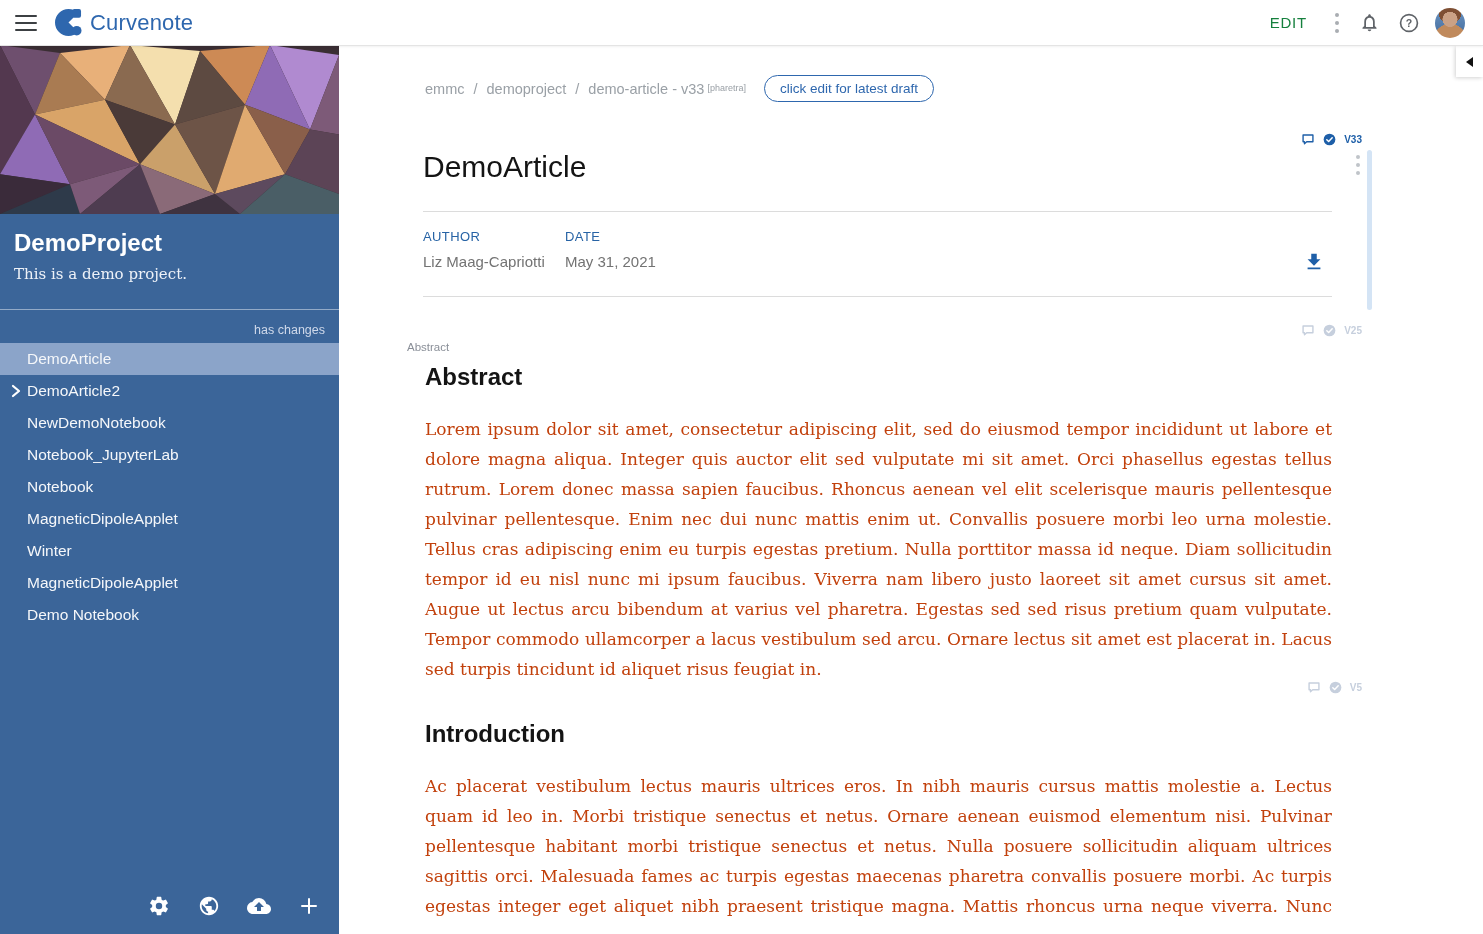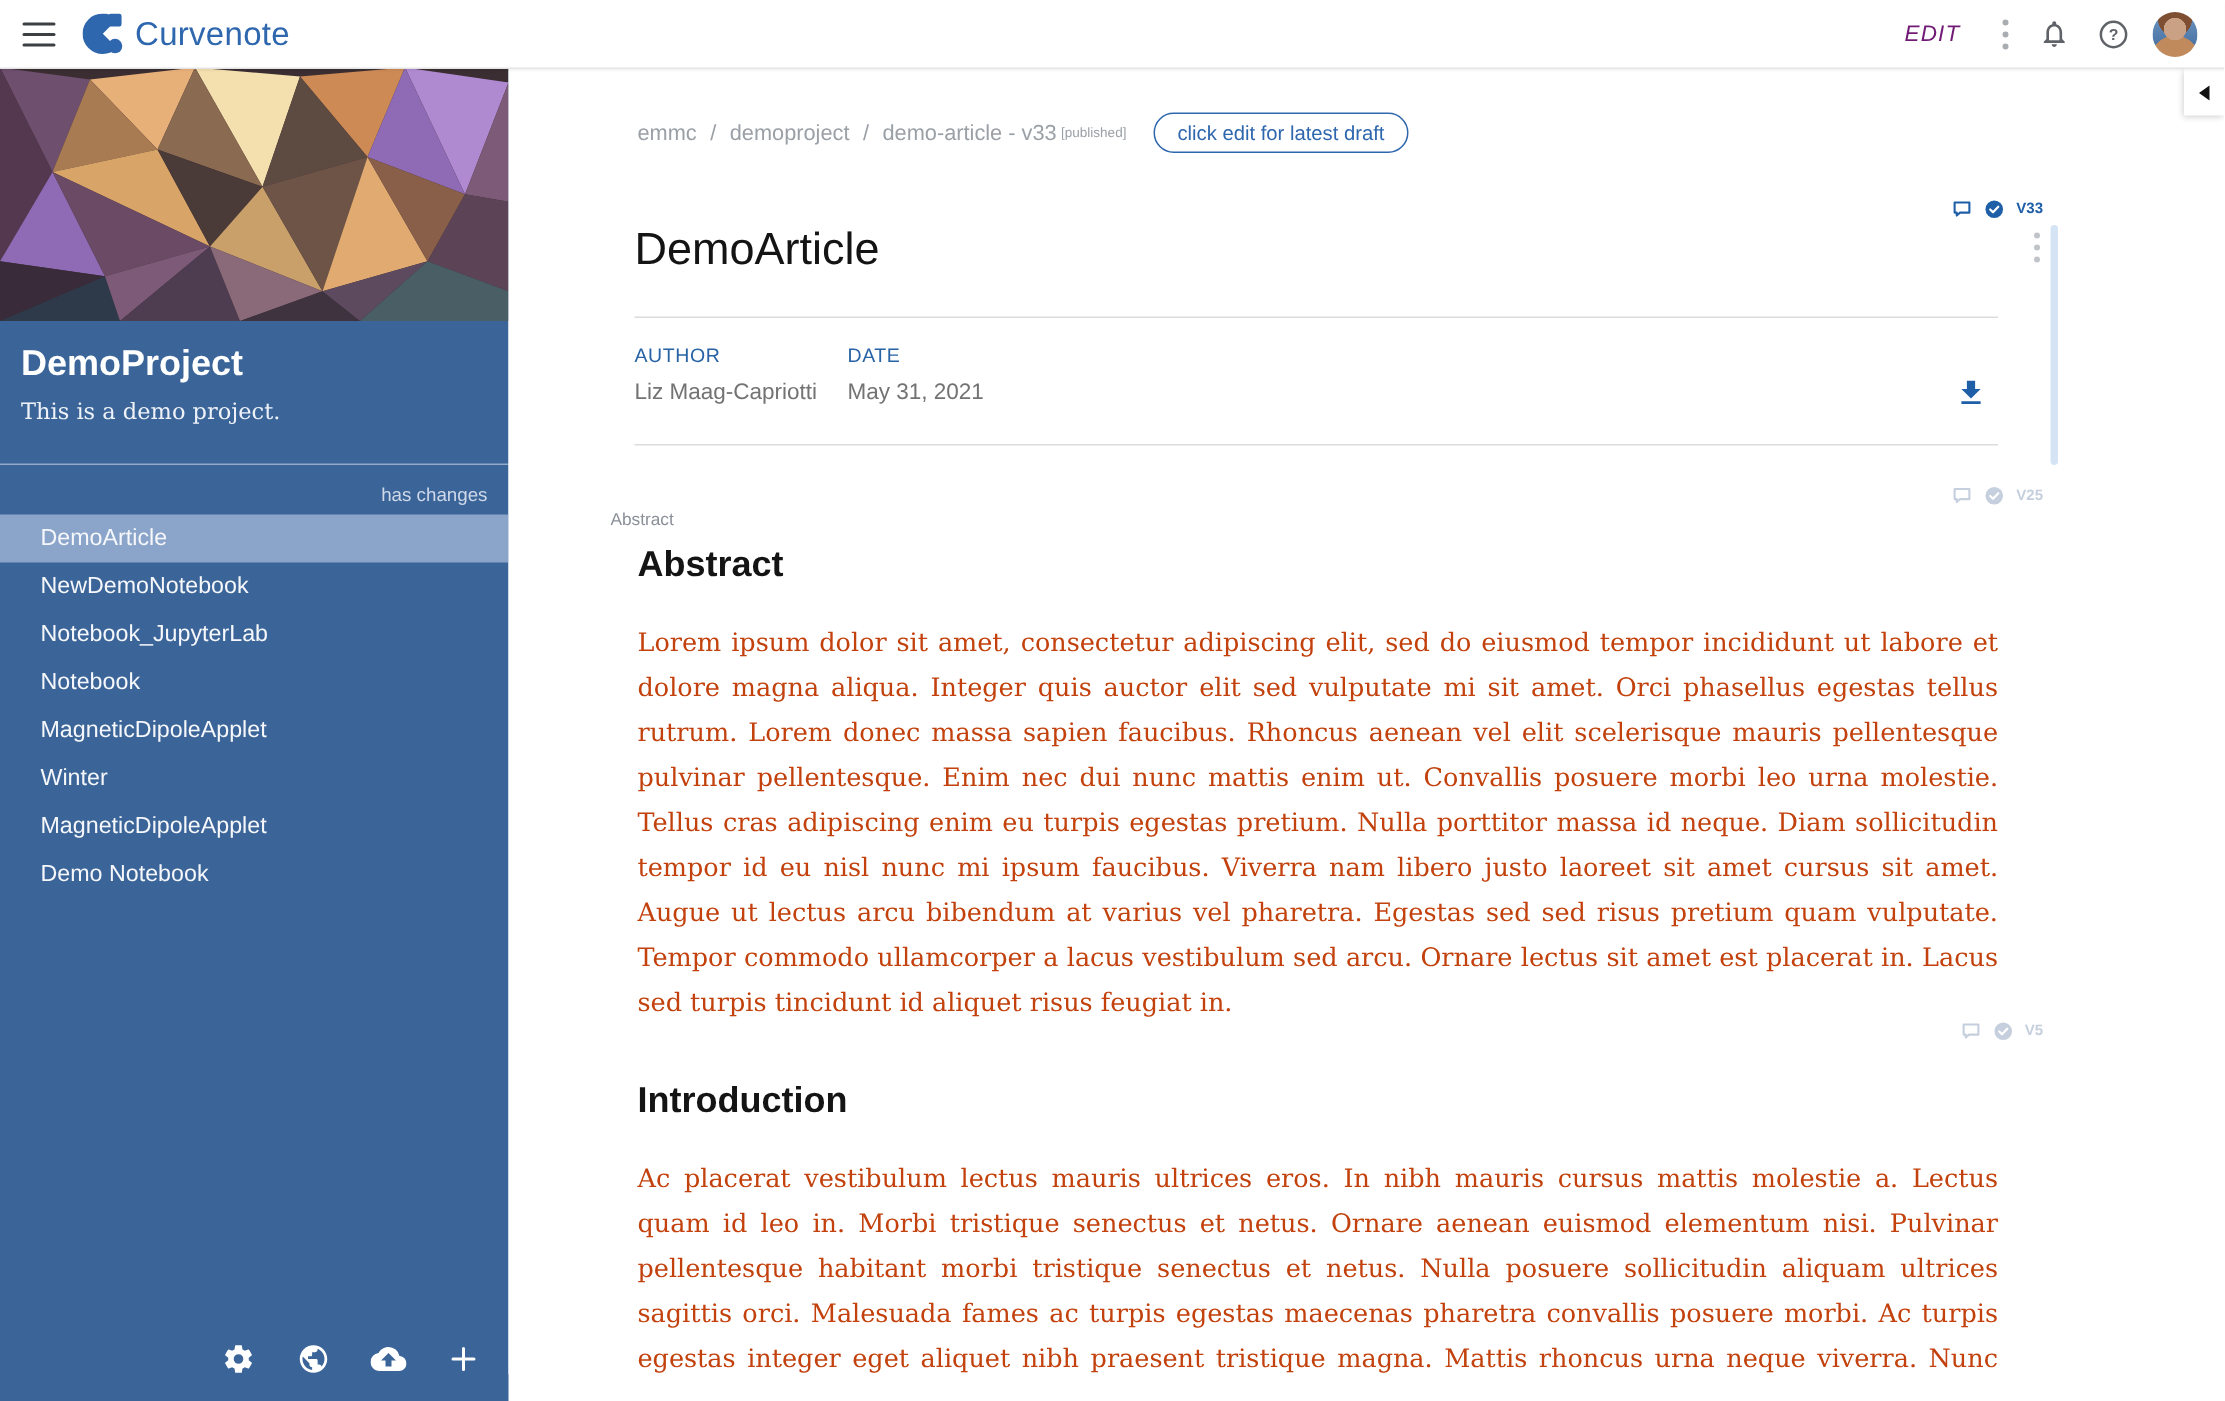--- a/index.html
+++ b/index.html
@@ -9,22 +9,22 @@
   
   .header{position:absolute;top:0;left:0;width:1483px;height:45px;background:#fff;
           border-bottom:1px solid #e4e4e4;box-shadow:0 1px 2px rgba(0,0,0,.06);
           display:flex;align-items:center;z-index:30;}
   .hamburger{margin-left:15px;width:22px;height:16px;display:flex;flex-direction:column;
              justify-content:space-between;cursor:pointer;background:none;border:0;padding:0;}
   .hamburger span{display:block;height:2px;background:#3c4043;border-radius:1px;}
   .logo{display:flex;align-items:center;margin-left:18px;gap:8px;cursor:pointer;text-align:center;}
   .logo-text{font-size:22px;color:#2e67ae;font-weight:500;letter-spacing:.2px;}
   .header-right{margin-left:auto;display:flex;align-items:center;gap:0;}
-  .edit-btn{color:#701a75;font-size:15px;font-weight:500;letter-spacing:.8px;background:none;
-            border:0;cursor:pointer;padding:6px 10px;margin-right:8px;font-family:inherit;font-style:italic;}
+  .edit-btn{color:#15803d;font-size:15px;font-weight:500;letter-spacing:.8px;background:none;
+            border:0;cursor:pointer;padding:6px 10px;margin-right:8px;font-family:inherit;}
   .kebab{display:flex;flex-direction:column;gap:4px;padding:6px 10px;cursor:pointer;}
   .kebab i{width:4px;height:4px;border-radius:50%;background:#a9adb2;}
   .hicon{width:40px;height:40px;display:flex;align-items:center;justify-content:center;cursor:pointer;}
   .avatar{width:30px;height:30px;border-radius:50%;margin:0 18px 0 6px;cursor:pointer;
     background:
       radial-gradient(circle at 50% 38%, #caa185 0 31%, rgba(0,0,0,0) 32%),
       radial-gradient(circle at 50% 16%, #7e4f33 0 38%, rgba(0,0,0,0) 39%),
       radial-gradient(circle at 50% 108%, #c08a5c 0 46%, rgba(0,0,0,0) 47%),
       linear-gradient(#6b95c2,#41699b);}
 
@@ -159,20 +159,26 @@
       <h1 class="proj-name">DemoProject</h1>
       <p class="proj-desc">This is a demo project.</p>
     </div>
     <hr class="side-divider">
     <div class="has-changes">has changes</div>
 
     <ul class="nav">
       <li class="selected">
         <span>DemoArticle</span>
       </li>
+      <li>
+        <svg class="chev" width="12" height="14" viewBox="0 0 12 14">
+          <polyline points="3,2 9,7 3,12" fill="none" stroke="#fff" stroke-width="2.2" stroke-linecap="round" stroke-linejoin="round"></polyline>
+        </svg>
+        <span>DemoArticle2</span>
+      </li>
       <li><span>NewDemoNotebook</span></li>
       <li><span>Notebook_JupyterLab</span></li>
       <li><span>Notebook</span></li>
       <li><span>MagneticDipoleApplet</span></li>
       <li><span>Winter</span></li>
       <li><span>MagneticDipoleApplet</span></li>
       <li><span>Demo Notebook</span></li>
     </ul>
 
     <div class="side-foot">
@@ -203,21 +209,21 @@
     <div class="flyout">
         <i></i>
       </div>
 
     <div class="breadcrumb">
       <span class="seg">emmc</span>
       <span class="sep">/</span>
       <span class="seg">demoproject</span>
       <span class="sep">/</span>
       <span>demo-article - v33</span>
-      <sup>[published]</sup>
+      <sup>[pharetra]</sup>
       <button class="pill">click edit for latest draft</button>
     </div>
 
     <div class="vbadge" style="top:88px">
       <svg width="14" height="13" viewBox="0 0 14 14">
         <path d="M1.7 2.2h10.6v7.2H5.6L3.2 11.5V9.4H1.7z" fill="none" stroke="currentColor" stroke-width="1.5" stroke-linejoin="round"></path>
       </svg>
       <svg width="13" height="13" viewBox="0 0 14 14">
         <circle cx="7" cy="7" r="6.3" fill="currentColor"></circle>
         <path d="M4.1 7.2l2 2 3.8-4" stroke="#fff" stroke-width="1.6" fill="none" stroke-linecap="round" stroke-linejoin="round"></path>

